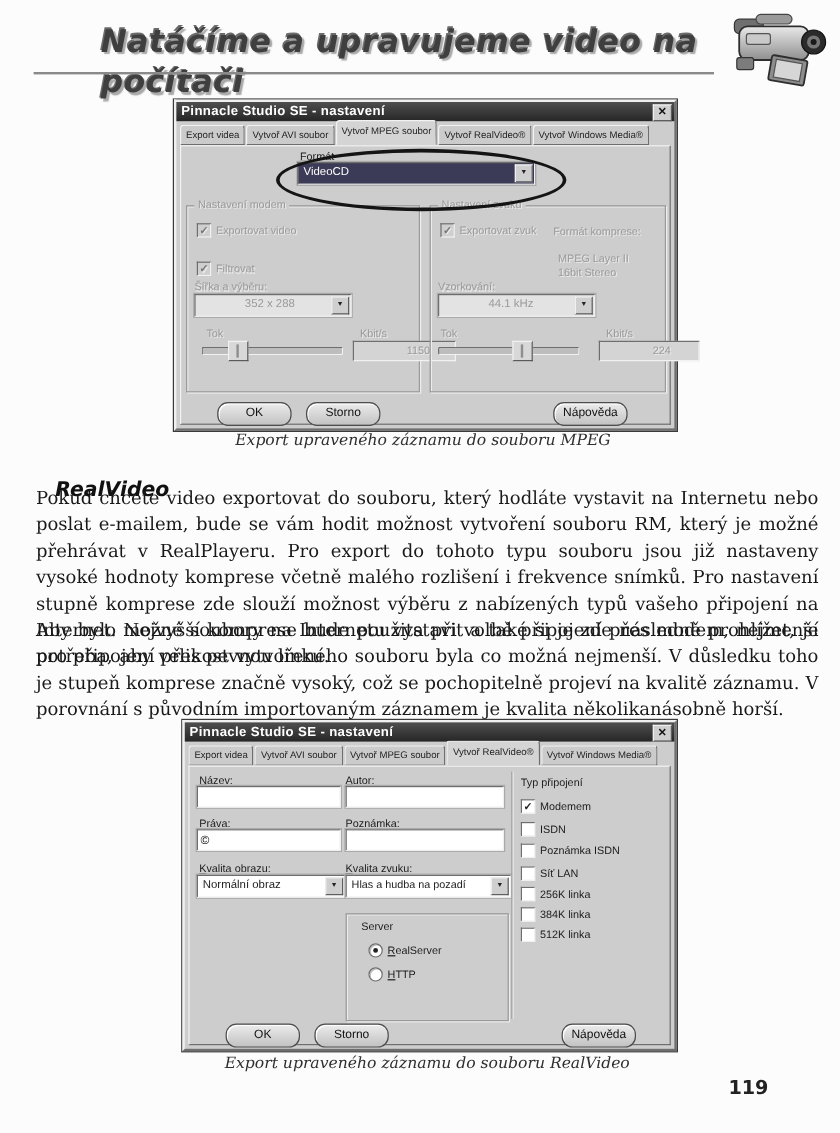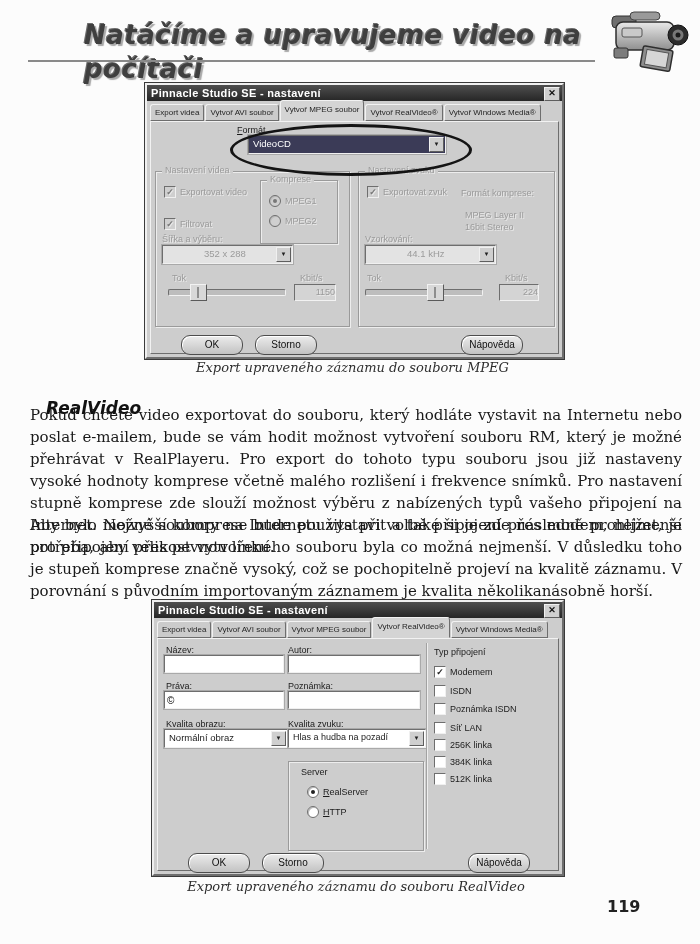--- a/index.html
+++ b/index.html
@@ -51,21 +51,21 @@
   .combo.gray{background:#e3e3e3;color:#9b9b9b;padding-left:41px;}
 
   .tinput{position:absolute;height:16px;background:#fff;border:1px solid;border-color:#6e6e6e #f0f0f0 #f0f0f0 #6e6e6e;
     box-shadow:0 0 0 1px #a9a9a9;font:10px "Liberation Sans",sans-serif;padding:0 2px;margin:0;}
 
   .slider{position:absolute;height:15px;}
   .groove{position:absolute;left:0;right:0;top:5px;height:5px;background:#bdbdbd;border:1px solid;border-color:#6e6e6e #f2f2f2 #f2f2f2 #6e6e6e;border-radius:2px;}
   .thumb{position:absolute;top:0;width:15px;height:15px;background:#d8d8d8;border:1px solid;border-color:#f2f2f2 #5a5a5a #5a5a5a #f2f2f2;}
   .thumb::after{content:"";position:absolute;left:6px;top:2px;bottom:2px;width:2px;background:#8e8e8e;}
   .valbox{position:absolute;height:15px;background:#d4d4d4;border:1px solid;border-color:#6e6e6e #f2f2f2 #f2f2f2 #6e6e6e;
-    font-size:9px;line-height:15px;text-align:right;}
+    font-size:9px;line-height:15px;text-align:left;padding-left:44px;}
 
   .pbtn{position:absolute;width:60px;height:18px;border-radius:9px;background:linear-gradient(#ececec,#c2c2c2);
     border:1px solid #4d4d4d;box-shadow:inset 1px 1px 0 #fff;font-size:10px;line-height:17px;text-align:center;color:#111;}
 
   .ellipse{position:absolute;border:3px solid #141414;border-radius:50%;pointer-events:none;z-index:5;}
   .vline{position:absolute;width:1px;background:#a2a2a2;box-shadow:1px 0 0 #eee;}
 </style>
 </head>
 <body>
 
@@ -96,43 +96,32 @@
   <div class="tbar"><span>Pinnacle Studio SE - nastavení</span></div>
   <div class="xbtn">✕</div>
   <div class="tabs">
     <span class="tab">Export videa</span>
     <span class="tab">Vytvoř AVI soubor</span>
     <span class="tab active">Vytvoř MPEG soubor</span>
     <span class="tab">Vytvoř RealVideo®</span>
     <span class="tab">Vytvoř Windows Media®</span>
   </div>
   <div class="tpage">
-    <span class="lbl acc" style="left:86px;top:3px">Formát</span>
+    <span class="lbl acc" style="left:99px;top:3px">Formát</span>
     <div class="combo sel" style="left:97px;top:13px;width:192px">
       <span>VideoCD</span>
       <span class="cbtn">▼</span>
     </div>
     <div class="ellipse" style="left:79px;top:2px;width:236px;height:46px"></div>
 
     <div class="group" style="left:4px;top:49px;width:193px;height:154px">
-      <span class="legend dis">Nastavení videa</span>
+      <span class="legend dis">Nastavení modem</span>
       <div class="cb gray dis" style="left:8px;top:14px">
         <span class="box">✓</span>
         <span>Exportovat video</span>
-      </div>
-      <div class="group" style="left:104px;top:8px;width:76px;height:62px">
-        <span class="legend dis">Komprese</span>
-        <div class="rb gray on dis" style="left:8px;top:14px">
-          <span class="cir"></span>
-            <span>MPEG1</span>
-        </div>
-        <div class="rb gray dis" style="left:8px;top:34px">
-          <span class="cir"></span>
-            <span>MPEG2</span>
-        </div>
       </div>
       <div class="cb gray dis" style="left:8px;top:46px">
         <span class="box">✓</span>
         <span>Filtrovat</span>
       </div>
       <span class="lbl dis" style="left:6px;top:62px">Šířka a výběru:</span>
       <div class="combo gray" style="left:6px;top:73px;width:88px">
         <span>352 x 288</span>
         <span class="cbtn">▼</span>
       </div>

